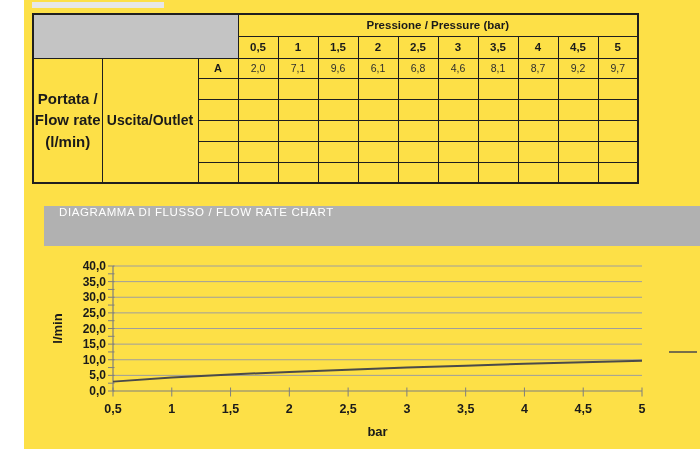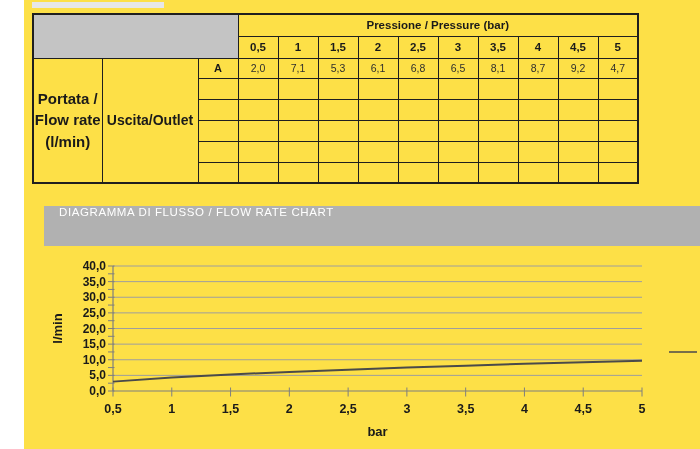--- a/index.html
+++ b/index.html
@@ -70,28 +70,28 @@
           <td class="pval">5</td>
         </tr>
       <tr class="arow">
         <td class="portata" rowspan="6">Portata /
 Flow rate
 (l/min)</td>
         <td class="outlet" rowspan="6">Uscita/Outlet</td>
         <td class="acol">A</td>
       <td class="fval">2,0</td>
           <td class="fval">7,1</td>
-          <td class="fval">5,3</td>
+          <td class="fval">9,6</td>
           <td class="fval">6,1</td>
           <td class="fval">6,8</td>
-          <td class="fval">6,5</td>
+          <td class="fval">4,6</td>
           <td class="fval">8,1</td>
           <td class="fval">8,7</td>
           <td class="fval">9,2</td>
-          <td class="fval">4,7</td>
+          <td class="fval">9,7</td>
         </tr>
     <tr class="erow">
           <td class="acol"></td>
           <td></td>
           <td></td>
           <td></td>
           <td></td>
           <td></td>
           <td></td>
           <td></td>

